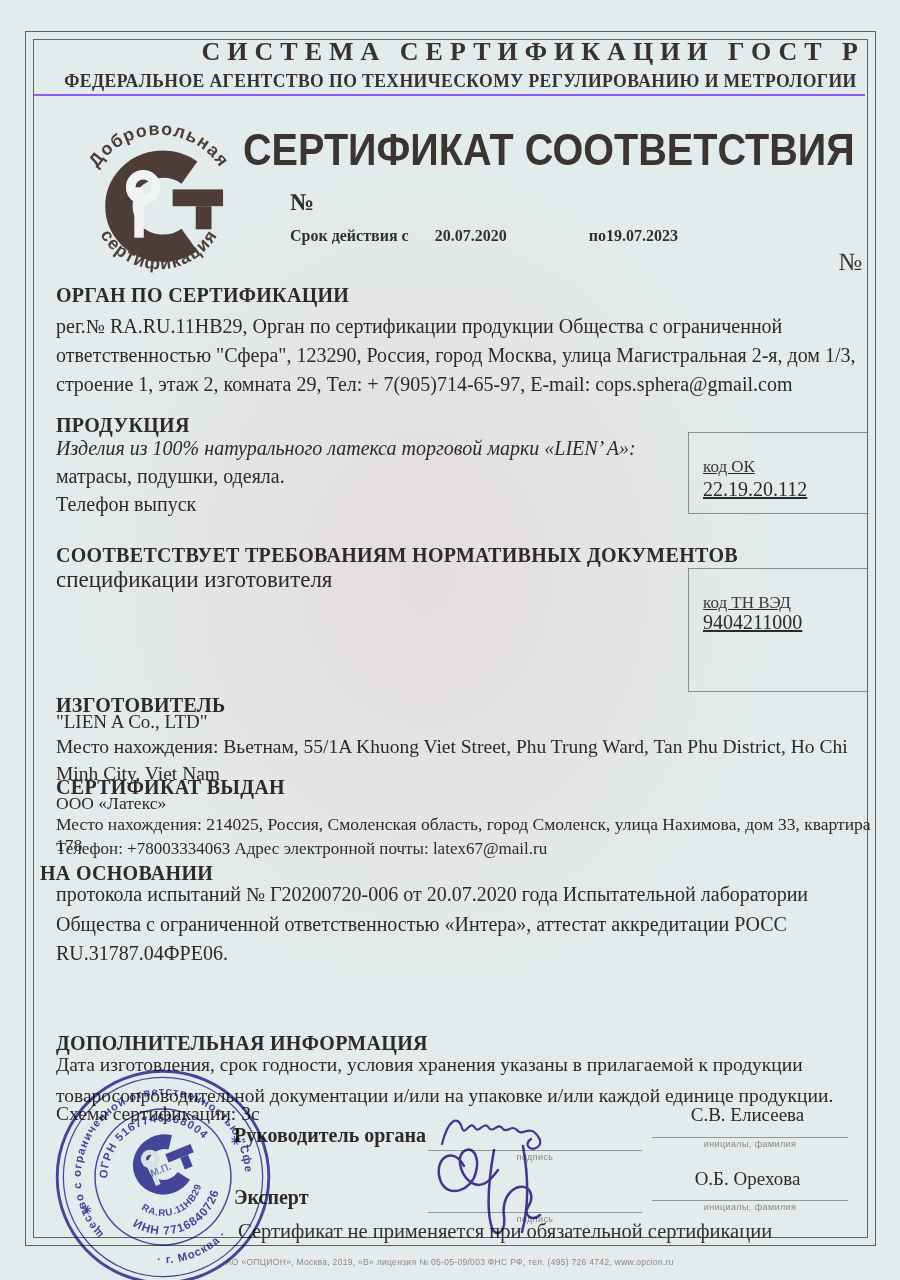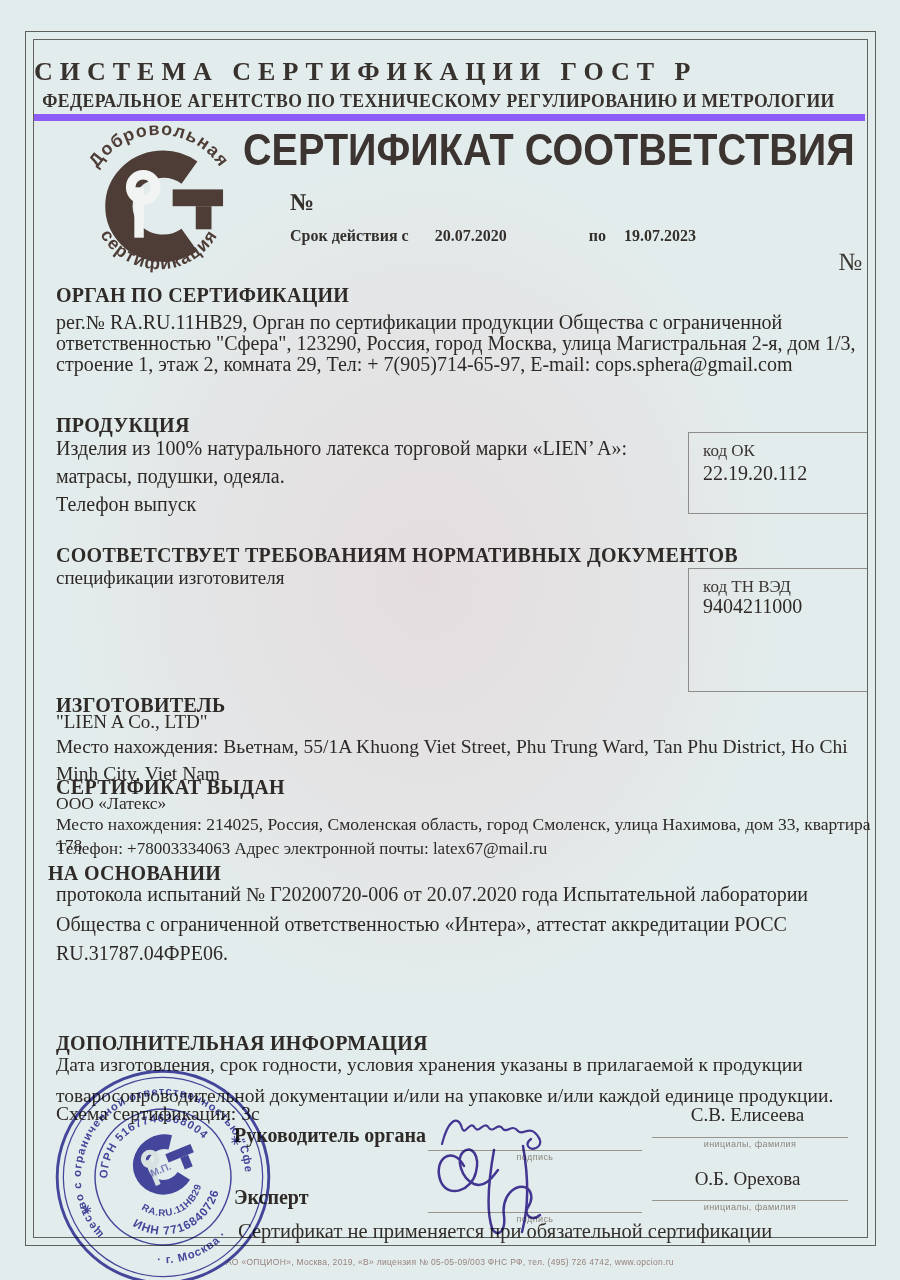--- a/index.html
+++ b/index.html
@@ -8,67 +8,67 @@
     background:var(--paper,#e3ecec);
     font-family:"Liberation Serif",serif;color:#2d2926;
   }
   .abs{position:absolute;}
   .ni{user-select:none;}
 
   
   #outer-frame{left:25px;top:31px;width:849px;height:1213px;border:1.5px solid #5f5f5b;}
   #inner-frame{left:33px;top:39px;width:833px;height:1197px;border:1px solid #63635f;
     background:radial-gradient(ellipse 55% 45% at 47% 45%, rgba(231,192,198,.34), rgba(231,192,198,.14) 55%, rgba(231,192,198,0) 78%);}
-  #header-box{left:34px;top:48px;width:831px;height:66px;border-bottom:7px solid #8b5cf6;text-align:left;}
+  #header-box{left:34px;top:28px;width:831px;height:66px;border-bottom:2px solid #8b5cf6;text-align:right;}
   #header-title{margin-top:9px;font-size:26px;font-weight:bold;letter-spacing:7px;color:#38322e;}
   #header-subtitle{margin-top:4px;font-size:18px;font-weight:bold;letter-spacing:.4px;color:#38322e;transform:scaleX(.98);}
 
   
   #rst-logo{left:64px;top:118px;width:190px;height:168px;}
   .logo-shape{color:var(--logo-brown,#4e3d36);}
   .logo-arc-text{font-family:"Liberation Sans",sans-serif;font-size:17px;font-weight:bold;letter-spacing:1.2px;fill:var(--logo-brown,#4e3d36);}
   #cert-title{left:243px;top:124px;font-family:"Liberation Sans",sans-serif;font-size:45px;font-weight:bold;
     color:#3c3430;transform:scaleX(.88);transform-origin:left top;white-space:nowrap;letter-spacing:0;}
   #cert-number-row{left:290px;top:189px;display:flex;align-items:baseline;font-weight:bold;color:#33302c;}
   #cert-number-label{font-size:24px;}
   #cert-number{font-size:21px;margin-left:20px;letter-spacing:.3px;}
   #validity-row{left:290px;top:227px;display:flex;align-items:baseline;font-weight:bold;color:#33302c;font-size:16px;}
   #valid-from{margin-left:26px;}
   #valid-to-label{margin-left:82px;}
-  #valid-to{margin-left:18px;}
+  #valid-to{}
   #form-number-row{left:600px;top:248px;width:262px;display:flex;justify-content:flex-end;align-items:baseline;}
   #form-number-label{font-size:25px;color:#3a3632;}
   #form-number{font-family:"DejaVu Sans Mono",monospace;font-size:31px;color:var(--accent-red,#d2261b);
     margin-left:12px;letter-spacing:2px;}
 
   
   .heading{font-size:20px;font-weight:bold;color:#2e2a27;letter-spacing:.3px;white-space:nowrap;}
-  .body-text{font-size:20px;line-height:21px;}
+  .body-text{font-size:20px;line-height:29px;}
   #organ-heading{left:56px;top:284px;}
   #organ-text{left:56px;top:312px;width:808px;}
   #product-heading{left:56px;top:414px;}
-  #product-line-1{left:56px;top:437px;font-size:20px;}
+  #product-line-1{left:56px;top:437px;font-size:20px;font-style:italic;}
   #product-line-2{left:56px;top:465px;font-size:20px;}
   #product-line-3{left:56px;top:493px;font-size:20px;}
-  .code-box{left:688px;width:179px;border:1px solid #8f8d89;border-right:none;padding:8px 0 0 14px;box-sizing:border-box;}
+  .code-box{left:688px;width:179px;border:1px solid #8f8d89;border-right:none;padding:24px 0 0 14px;box-sizing:border-box;text-decoration:underline;}
   #ok-box{top:432px;height:82px;}
   #ok-label,#tnved-label{font-size:17px;color:#3a3633;}
   #ok-value,#tnved-value{font-size:20px;margin-top:1px;}
   #conformity-heading{left:56px;top:544px;}
-  #conformity-text{left:56px;top:567px;font-size:19px;}
+  #conformity-text{left:56px;top:567px;font-size:23px;}
   #tnved-box{top:568px;height:124px;}
   #tnved-value{margin-top:-2px;}
   #manufacturer-heading{left:56px;top:694px;}
   #manufacturer-name{left:56px;top:711px;font-size:19px;}
   #manufacturer-address{left:56px;top:733px;width:814px;font-size:19.5px;line-height:27px;}
   #issued-heading{left:56px;top:776px;}
   #issued-name{left:56px;top:793px;font-size:17.5px;}
   #issued-address{left:56px;top:814px;font-size:17.5px;}
   #issued-contact{left:56px;top:839px;font-size:17px;}
-  #basis-heading{left:48px;top:862px;}
+  #basis-heading{left:40px;top:862px;}
   #basis-text{left:56px;top:880px;width:782px;font-size:20px;line-height:29.5px;}
   #additional-heading{left:56px;top:1032px;}
   #additional-text{left:56px;top:1050px;width:806px;font-size:19.5px;line-height:30.5px;}
   #certification-scheme{left:56px;top:1103px;font-size:19.5px;}
 
   
   #head-signer-name{left:645px;top:1104px;width:205px;text-align:center;font-size:19px;}
   #head-role-label{left:234px;top:1124px;font-size:20px;font-weight:bold;color:#2e2a27;}
   #expert-role-label{left:234px;top:1186px;font-size:20px;font-weight:bold;color:#2e2a27;}
   #expert-signer-name{left:645px;top:1168px;width:205px;text-align:center;font-size:19px;}

